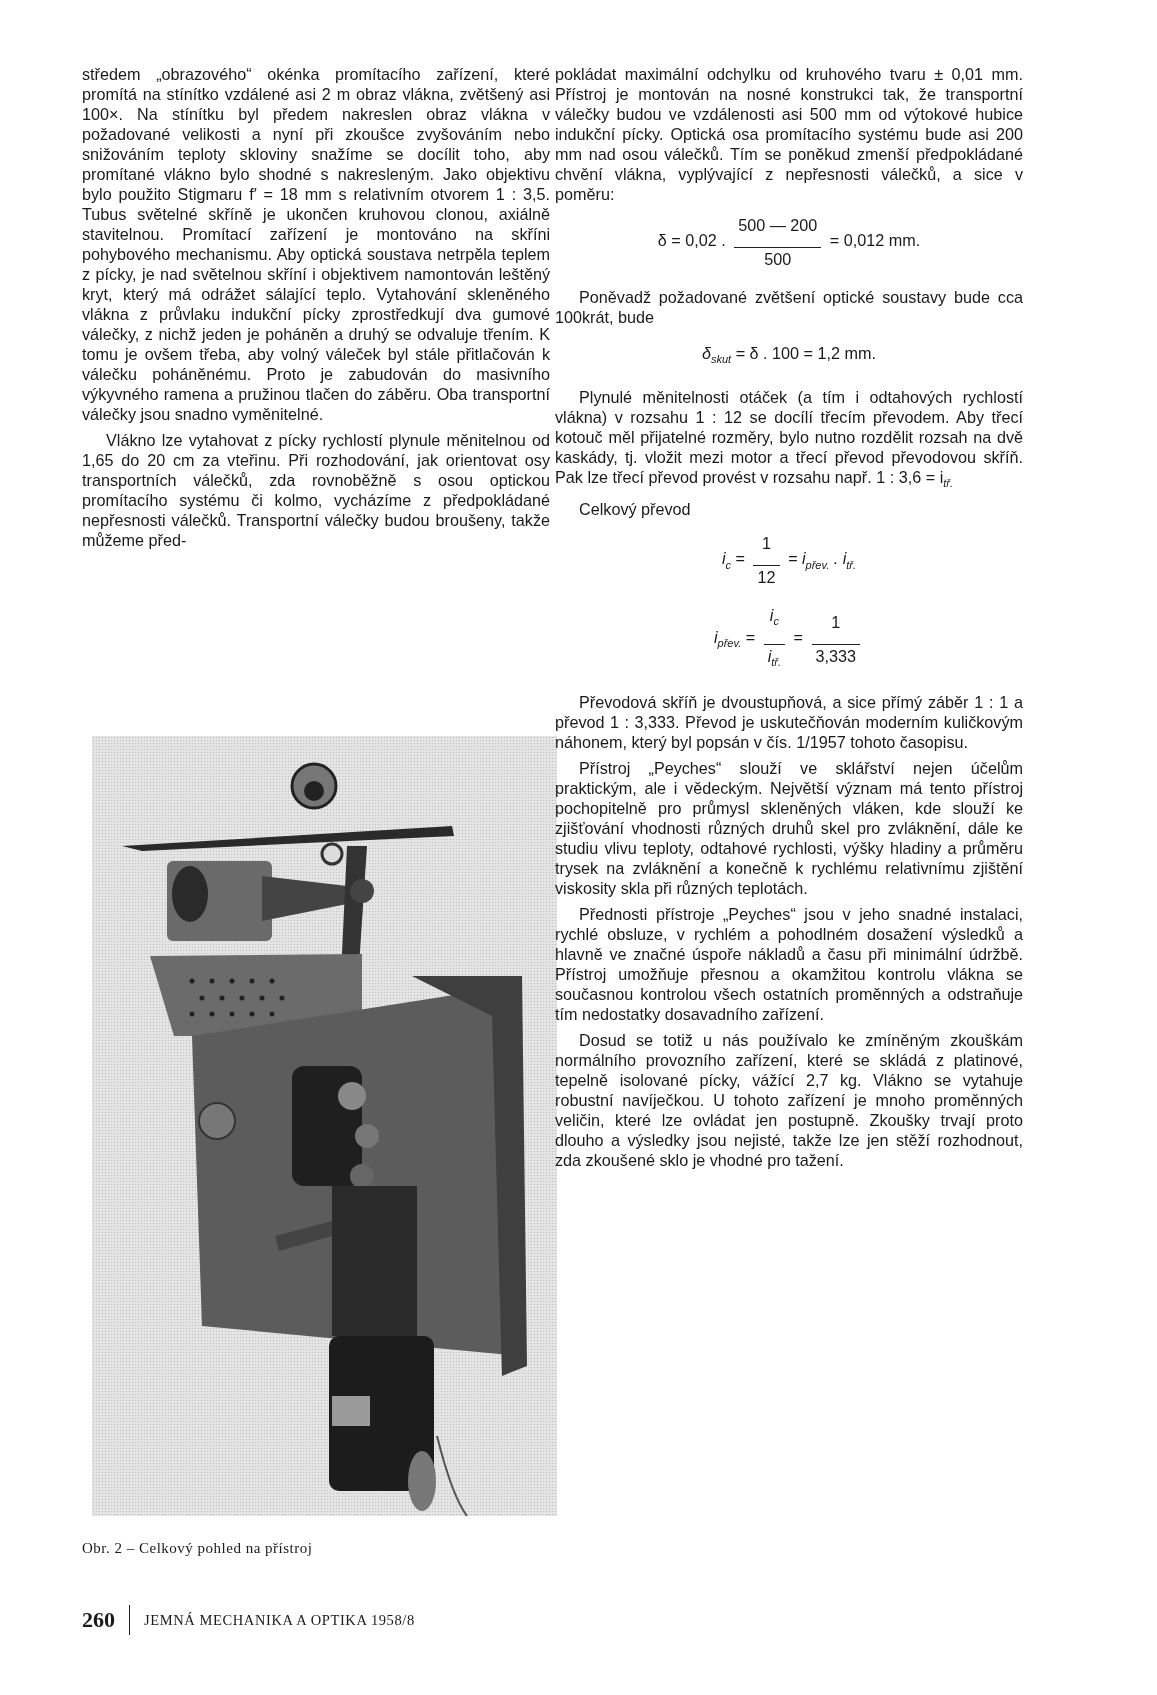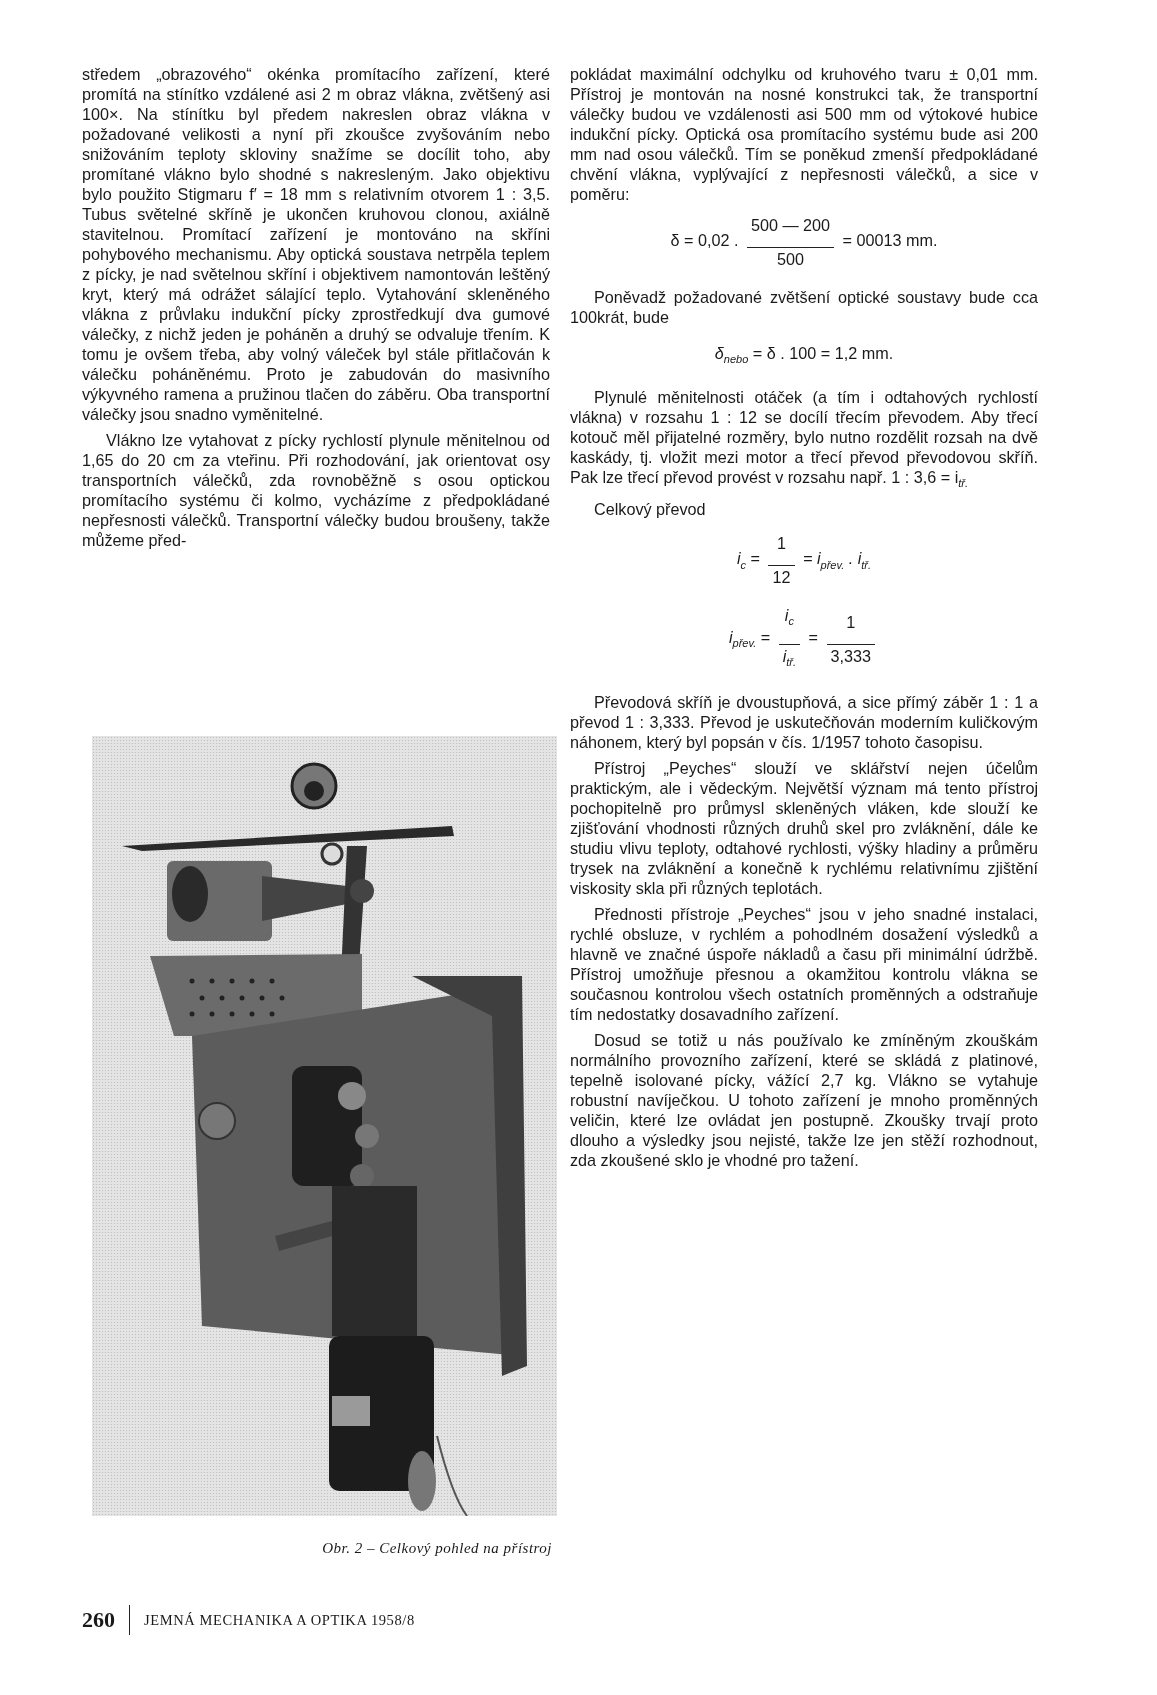--- a/index.html
+++ b/index.html
@@ -1,35 +1,35 @@
 <!DOCTYPE html>
 <html><head>
 <meta charset="utf-8">
 <style>
   html, body { margin: 0; padding: 0; background: #ffffff; }
   body { width: 1157px; height: 1695px; position: relative; overflow: hidden;
          font-family: "DejaVu Serif", "Liberation Serif", serif; color: #1a1a1a; }
   .col { position: absolute; top: 64px; width: 468px; font-size: 16.2px; line-height: 20px;
          text-align: justify; font-family: Liberation Sans, sans-serif; }
   .col-left { left: 82px; }
-  .col-right { left: 570px; }
+  .col-right { left: 555px; }
   p { margin: 0 0 6px 0; }
   p.indent { text-indent: 24px; }
   p.noind { text-indent: 0; }
   .eq { text-align: center; margin: 10px 0 12px 0; font-style: normal; white-space: nowrap; }
   .frac { display: inline-block; vertical-align: middle; text-align: center; margin: 0 4px; }
   .frac .num { display: block; border-bottom: 1px solid #222; padding: 0 4px 12px 4px; }
   .frac .den { display: block; padding: 1px 4px 0 4px; }
   .it { font-style: italic; }
   sub { font-size: 11px; font-style: italic; }
   .photo { position: absolute; left: 92px; top: 736px; width: 465px; height: 780px;
            background: #e9e9e9; overflow: hidden; }
   .photo svg { width: 100%; height: 100%; display: block; }
-  .caption { position: absolute; left: 82px; top: 1540px; width: 470px; text-align: right;
-             font-style: italic; font-size: 15px; font-family: "Liberation Serif", serif; letter-spacing: 0.5px; }
+  .caption { position: absolute; left: 82px; top: 1540px; width: 470px; text-align: left;
+             font-size: 15px; font-family: "Liberation Serif", serif; letter-spacing: 0.5px; }
   .footer { position: absolute; left: 82px; top: 1605px; height: 30px; display: flex; align-items: center; }
   .pagenum { font-family: "Liberation Serif", serif; font-weight: bold; font-size: 22px; }
   .footer-sep { width: 1px; height: 30px; background: #222; margin: 0 14px 0 14px; }
   .journal { font-family: "Liberation Serif", serif; font-size: 14.5px; letter-spacing: 0.6px; }
 </style>
 </head>
 <body>
 
 <div class="col col-left">
   <p class="noind">středem „obrazového“ okénka promítacího zařízení, které promítá na stínítko vzdálené asi 2 m obraz vlákna, zvětšený asi 100×. Na stínítku byl předem nakreslen obraz vlákna v požadované velikosti a nyní při zkoušce zvyšováním nebo snižováním teploty skloviny snažíme se docílit toho, aby promítané vlákno bylo shodné s nakresleným. Jako objektivu bylo použito Stigmaru f′ = 18 mm s relativním otvorem 1 : 3,5. Tubus světelné skříně je ukončen kruhovou clonou, axiálně stavitelnou. Promítací zařízení je montováno na skříni pohybového mechanismu. Aby optická soustava netrpěla teplem z pícky, je nad světelnou skříní i objektivem namontován leštěný kryt, který má odrážet sálající teplo. Vytahování skleněného vlákna z průvlaku indukční pícky zprostředkují dva gumové válečky, z nichž jeden je poháněn a druhý se odvaluje třením. K tomu je ovšem třeba, aby volný váleček byl stále přitlačován k válečku poháněnému. Proto je zabudován do masivního výkyvného ramena a pružinou tlačen do záběru. Oba transportní válečky jsou snadno vyměnitelné.</p>
@@ -101,27 +101,27 @@
 
 <div class="col col-right">
   <p class="noind">pokládat maximální odchylku od kruhového tvaru ± 0,01 mm. Přístroj je montován na nosné konstrukci tak, že transportní válečky budou ve vzdálenosti asi 500 mm od výtokové hubice indukční pícky. Optická osa promítacího systému bude asi 200 mm nad osou válečků. Tím se poněkud zmenší předpokládané chvění vlákna, vyplývající z nepřesnosti válečků, a sice v poměru:</p>
 
   <div class="eq" style="margin-top:11px;margin-bottom:18px;">
     <span>δ = 0,02 .</span>
     <span class="frac">
       <span class="num">500 — 200</span>
       <span class="den">500</span>
     </span>
-    <span>= 00013 mm.</span>
+    <span>= 0,012 mm.</span>
   </div>
 
   <p class="indent">Poněvadž požadované zvětšení optické soustavy bude cca 100krát, bude</p>
 
   <div class="eq" style="margin:16px 0 18px 0;">
-    <span class="it">δ</span><sub>nebo</sub>
+    <span class="it">δ</span><sub>skut</sub>
     <span>= δ . 100 = 1,2 mm.</span>
   </div>
 
   <p class="indent"><span>Plynulé měnitelnosti otáček (a tím i odtahových rychlostí vlákna) v rozsahu 1 : 12 se docílí třecím převodem. Aby třecí kotouč měl přijatelné rozměry, bylo nutno rozdělit rozsah na dvě kaskády, tj. vložit mezi motor a třecí převod převodovou skříň. Pak lze třecí převod provést v rozsahu např. 1 : 3,6 = i</span><sub>tř.</sub></p>
   <p class="indent" style="margin-bottom:0">Celkový převod</p>
 
   <div class="eq" style="margin:14px 0 18px 0;">
     <span class="it">i</span><sub>c</sub>
     <span>=</span>
     <span class="frac">

